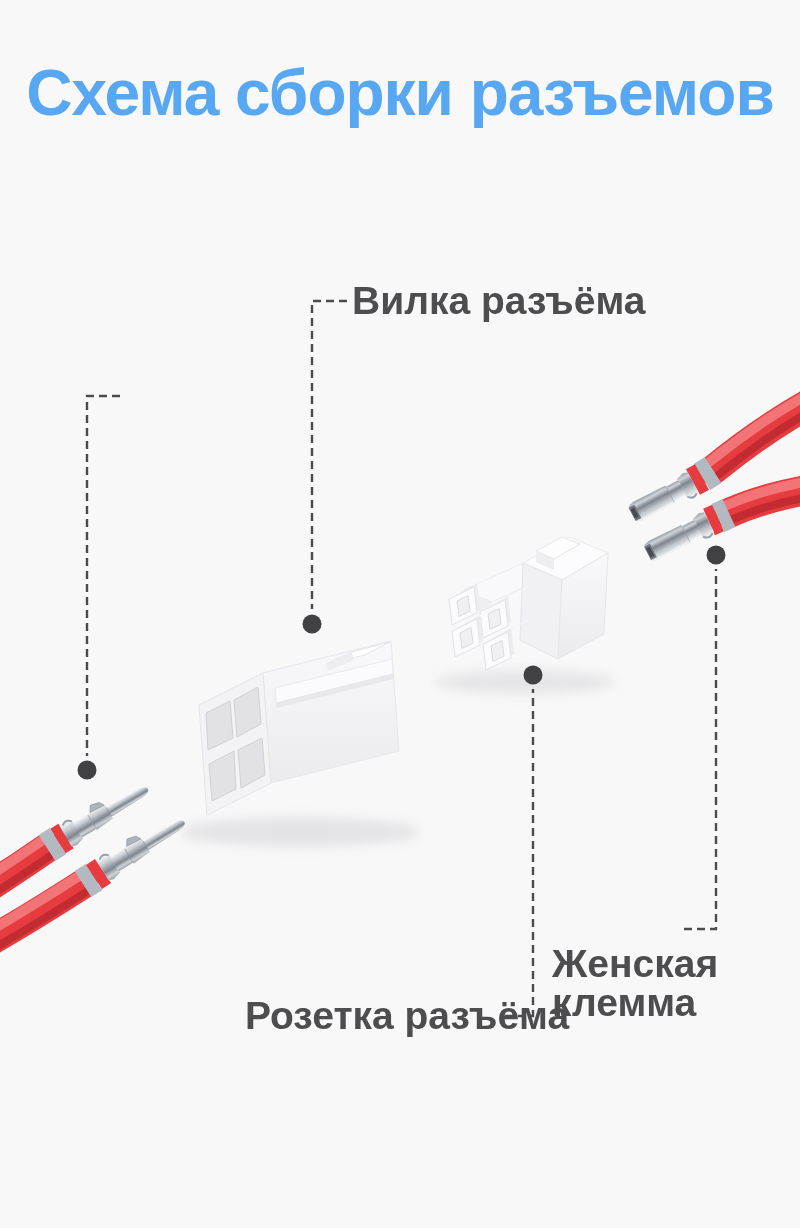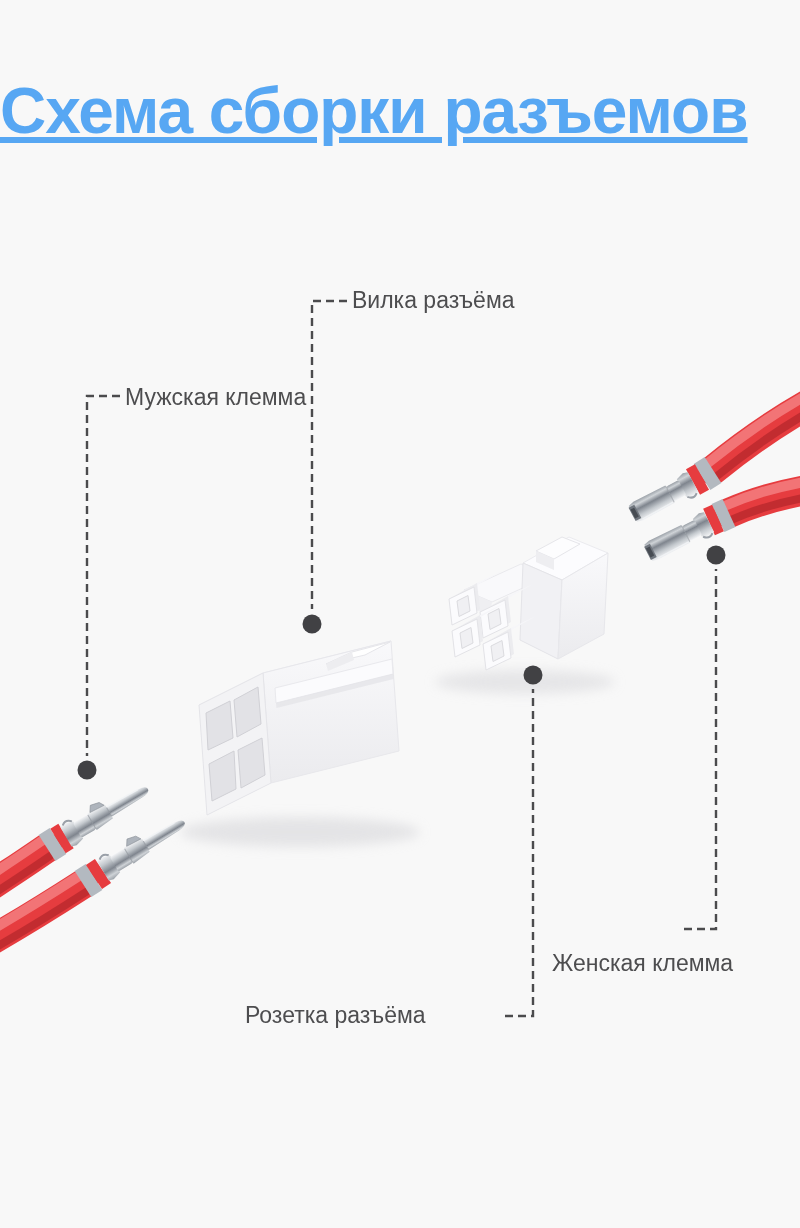--- a/index.html
+++ b/index.html
@@ -4,47 +4,45 @@
 <style>
   html,body{margin:0;padding:0;}
   .page{
     position:relative;
     width:800px;height:1228px;
     background:var(--background,#f8f8f8);
     font-family:"Liberation Sans",sans-serif;
     overflow:hidden;
   }
   .title{
-    position:absolute;top:74px;left:0;width:800px;
-    margin:0;
+    position:absolute;top:56px;left:0;width:800px;
+    margin:0;text-align:center;
     font-size:64px;font-weight:700;letter-spacing:-1px;
     color:var(--title-text,#57a7f3);
-    text-decoration:underline;
   }
   .label{
     position:absolute;
-    font-size:23px;font-weight:400;line-height:39px;
+    font-size:39px;font-weight:700;line-height:39px;
     color:var(--label-text,#4d4d4f);
     white-space:normal;
   }
   #label-plug  {left:352px;top:281px;white-space:nowrap;}
   #label-male  {left:125px;top:378px;width:190px;}
   #label-female{left:552px;top:908px;width:190px;margin-top:36px;}
   #label-socket{left:245px;top:996px;white-space:nowrap;}
   .art{position:absolute;left:0;top:0;}
 </style>
 </head>
 <body>
 
 <div class="page">
 
   <h1 class="title">Схема сборки разъемов</h1>
 
   <div class="label" id="label-plug">Вилка разъёма</div>
-  <div class="label" id="label-male">Мужская клемма</div>
   <div class="label" id="label-female">Женская клемма</div>
   <div class="label" id="label-socket">Розетка разъёма</div>
 
   <svg class="art" width="800" height="1228" viewBox="0 0 800 1228">
     <defs>
       <linearGradient id="met" x1="0" y1="0" x2="0" y2="1">
         <stop offset="0" stop-color="#f4f5f7"></stop>
         <stop offset="0.3" stop-color="#c3c8cd"></stop>
         <stop offset="0.6" stop-color="#7f858e"></stop>
         <stop offset="0.82" stop-color="#cfd3d7"></stop>

